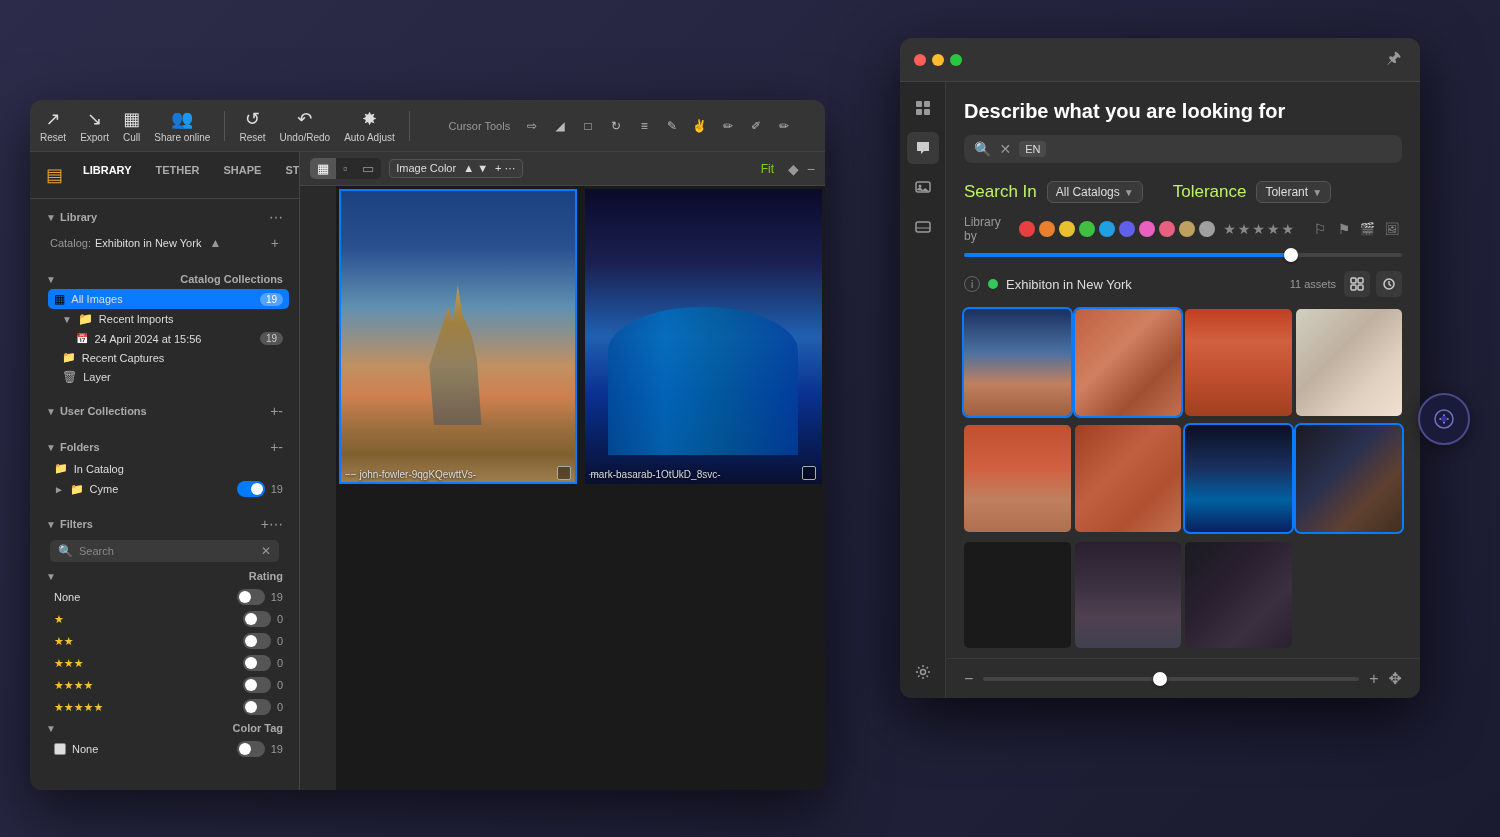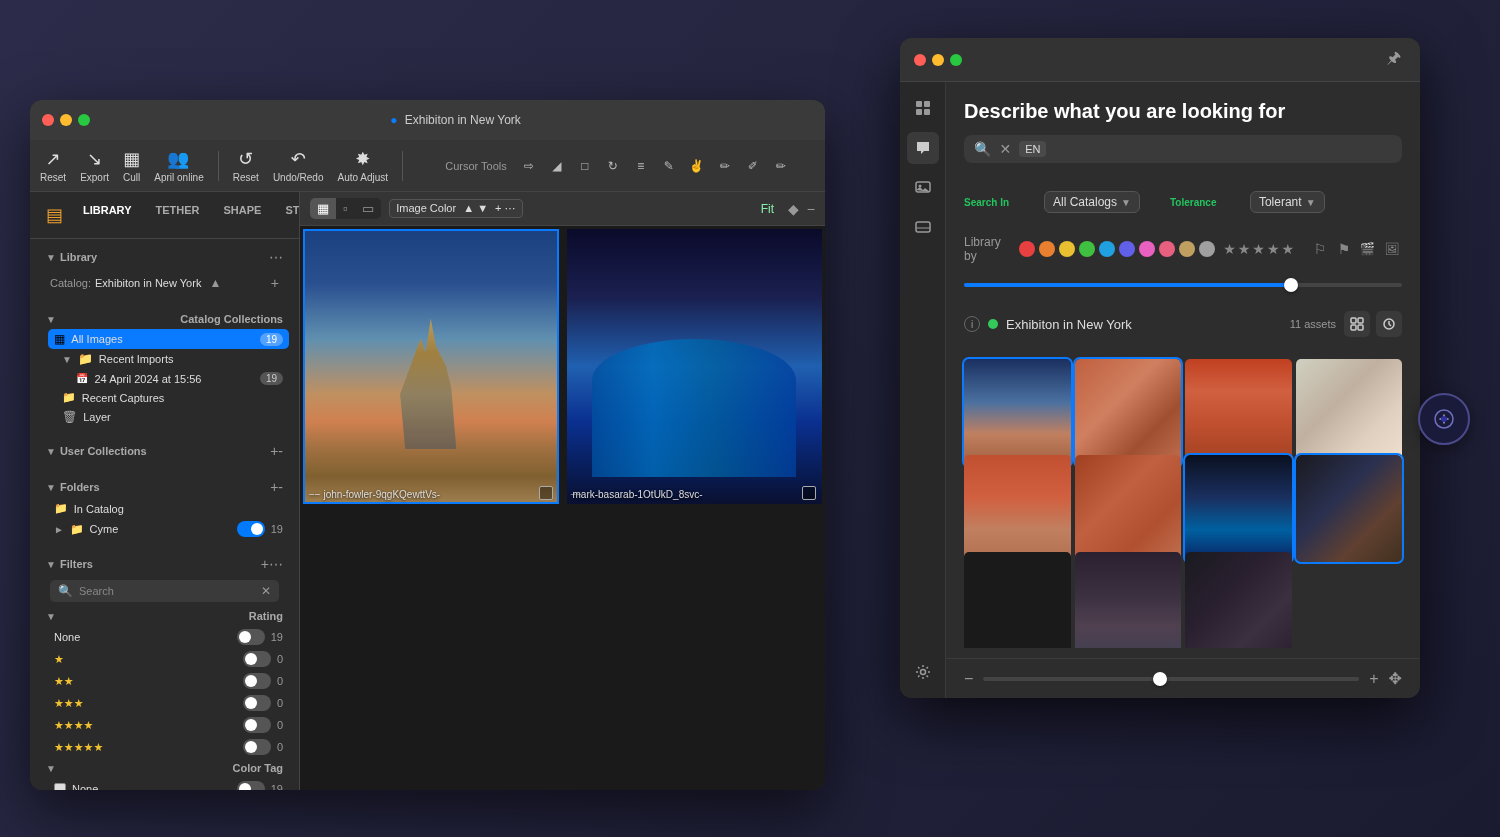--- a/index.html
+++ b/index.html
@@ -318,20 +318,21 @@
 
     .photo-grid {
       flex: 1;
       display: grid;
       grid-template-columns: repeat(2, 1fr);
       grid-template-rows: repeat(2, 1fr);
       gap: 8px;
       padding: 3px;
       background: #1a1a1a;
       overflow: hidden;
+      margin-left: 36px;
     }
 
     .photo-cell {
       position: relative;
       background: #333;
       overflow: hidden;
       cursor: pointer;
     }
 
     .photo-label {
@@ -426,21 +427,20 @@
       display: flex;
       flex: 1;
       overflow: hidden;
     }
 
     .panel-main {
       flex: 1;
       display: flex;
       flex-direction: column;
       overflow: hidden;
-      gap: 10px;
     }
 
     .panel-header {
       padding: 18px 18px 10px;
     }
 
     .panel-title {
       font-size: 20px;
       font-weight: 600;
       color: #fff;
@@ -483,24 +483,23 @@
     }
 
     .filter-row {
       display: flex;
       align-items: center;
       padding: 8px 18px;
       gap: 10px;
     }
 
     .filter-label {
-      font-size: 10px;
-      color: #22c55e;
+      font-size: 17px;
+      color: #bef264;
       min-width: 70px;
-      font-weight: bold;
     }
 
     .filter-select {
       background: #3a3a3a;
       border: 1px solid #555;
       border-radius: 6px;
       color: #ddd;
       font-size: 12px;
       padding: 3px 8px;
       cursor: pointer;
@@ -768,48 +767,37 @@
       left: 4px;
       color: #aaa;
       font-size: 10px;
     }
   </style>
 </head>
 <body>
 
 <div class="main-window">
 
-  <div class="title-bar">
-    <div class="traffic-lights">
-      <div class="traffic-light tl-red"></div>
-      <div class="traffic-light tl-yellow"></div>
-      <div class="traffic-light tl-green"></div>
-    </div>
-    <div class="title-bar-text">
-      <span style="color:#0a7aff; margin-right:4px;">●</span>
-      <span>Exhibiton in New York</span>
-    </div>
-  </div>
 
   <div class="toolbar">
     <div class="toolbar-btn">
       <span class="icon">↗</span>
       <span>Reset</span>
     </div>
     <div class="toolbar-btn">
       <span class="icon">↘</span>
       <span>Export</span>
     </div>
     <div class="toolbar-btn">
       <span class="icon">▦</span>
       <span>Cull</span>
     </div>
     <div class="toolbar-btn">
       <span class="icon">👥</span>
-      <span>April online</span>
+      <span>Share online</span>
     </div>
     <div class="toolbar-divider"></div>
     <div class="toolbar-btn">
       <span class="icon">↺</span>
       <span>Reset</span>
     </div>
     <div class="toolbar-btn">
       <span class="icon">↶</span>
       <span>Undo/Redo</span>
     </div>
@@ -998,21 +986,21 @@
           <div class="view-btn">▭</div>
         </div>
         <div class="layer-select">
           <span>Image Color</span>
           <span style="margin-left:4px;">▲</span>
           <span>▼</span>
           <span style="margin-left:4px;">+</span>
           <span>⋯</span>
         </div>
         <div style="flex:1;"></div>
-        <span style="font-size:12px; color:#86efac; margin-right:6px;">Fit</span>
+        <span style="font-size:12px; color:#84cc16; margin-right:6px;">Fit</span>
         <span style="font-size:14px; color:#999; cursor:pointer;">◆</span>
         <span style="font-size:14px; color:#999; cursor:pointer;">−</span>
       </div>
 
       <div class="photo-grid">
 
         <div class="photo-cell photo-selected">
           <div style="width:100%; height:100%; background: linear-gradient(180deg, #1a4080 0%, #2a5090 20%, #6090b0 40%, #c09060 60%, #d08050 70%, #a07040 80%, #806030 90%, #a08050 100%);">
             <div style="position:absolute; bottom:20%; left:30%; width:40%; height:50%; background: linear-gradient(180deg, #c0a060 0%, #a08040 30%, #908060 60%, #706050 100%); clip-path: polygon(25% 100%, 20% 60%, 30% 40%, 40% 20%, 45% 30%, 50% 5%, 55% 25%, 65% 40%, 70% 55%, 75% 100%);"></div>
           </div>

